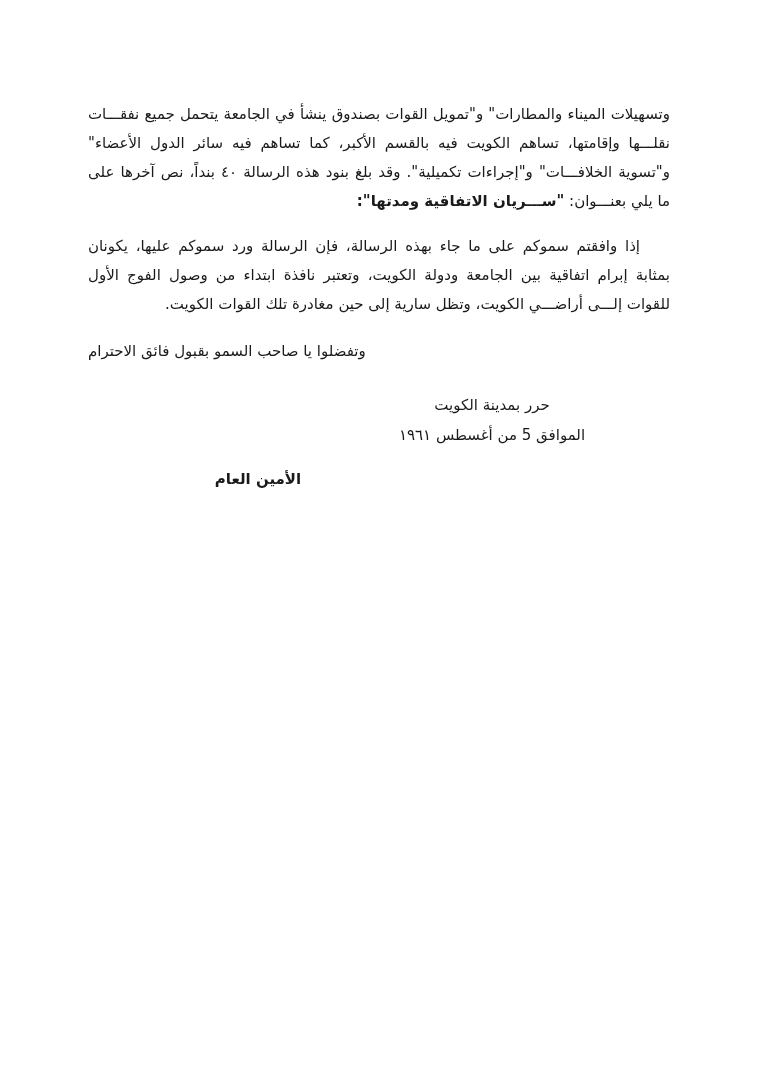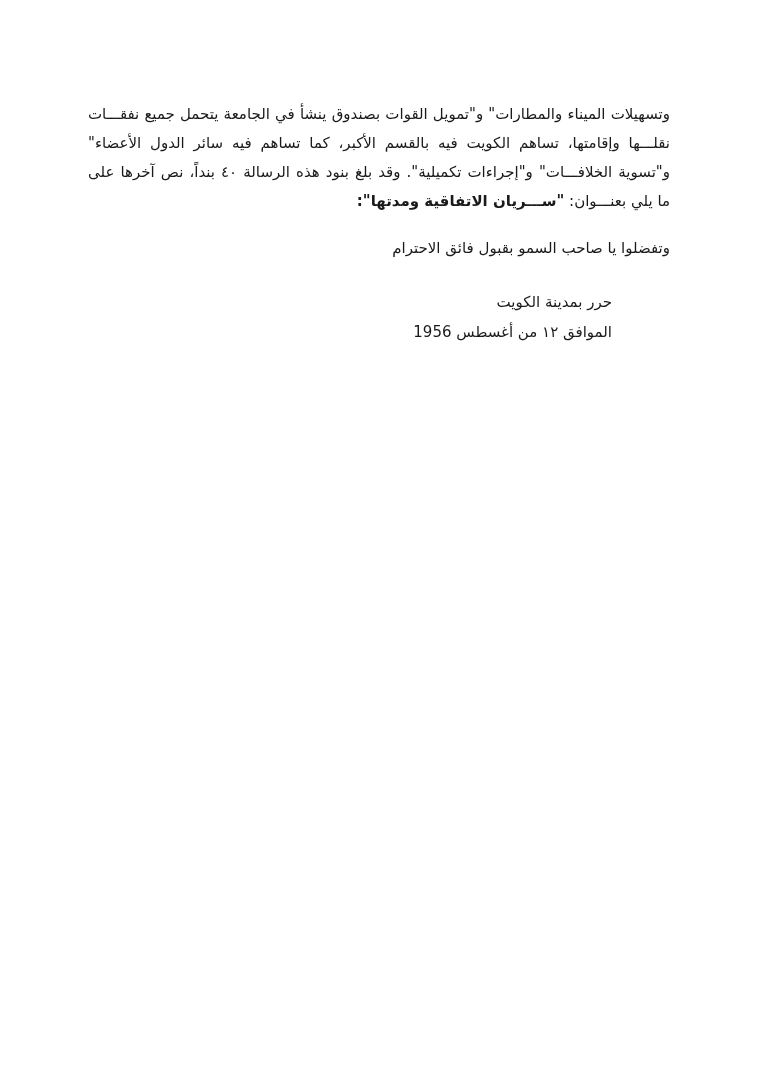--- a/index.html
+++ b/index.html
@@ -28,50 +28,53 @@
   }
   .para.second {
     margin-top: 16px;
     text-indent: 30px;
   }
   .bold {
     font-weight: bold;
   }
   .closing {
     margin: 18px 0 0 0;
-    text-align: right;
+    text-align: left;
   }
   .date-block {
     margin-top: 24px;
     margin-right: 58px;
     margin-left: auto;
     width: 240px;
+    text-align: center;
     line-height: 30px;
   }
   .signature-block {
     margin-top: 14px;
     margin-left: 85px;
     margin-right: auto;
     width: 170px;
     text-align: center;
     line-height: 30px;
     font-weight: bold;
   }
 </style>
 </head>
 <body>
 
 <div class="page">
 
   <p class="para"><span>وتسهيلات الميناء والمطارات" و"تمويل القوات بصندوق ينشأ في الجامعة يتحمل جميع نفقـــات نقلـــها وإقامتها، تساهم الكويت فيه بالقسم الأكبر، كما تساهم فيه سائر الدول الأعضاء" و"تسوية الخلافـــات" و"إجراءات تكميلية". وقد بلغ بنود هذه الرسالة ٤٠ بنداً، نص آخرها على ما يلي بعنـــوان: </span><span class="bold">"ســـريان الاتفاقية ومدتها":</span></p>
 
+  <p class="para second">إذا وافقتم سموكم على ما جاء بهذه الرسالة، فإن الرسالة ورد سموكم عليها، يكونان بمثابة إبرام اتفاقية بين الجامعة ودولة الكويت، وتعتبر نافذة ابتداء من وصول الفوج الأول للقوات إلـــى أراضـــي الكويت، وتظل سارية إلى حين مغادرة تلك القوات الكويت.</p>
 
   <p class="closing">وتفضلوا يا صاحب السمو بقبول فائق الاحترام</p>
 
   <div class="date-block">
     <div>حرر بمدينة الكويت</div>
-    <div>الموافق ١٢ من أغسطس 1956</div>
+    <div>الموافق 5 من أغسطس ١٩٦١</div>
   </div>
 
   <div class="signature-block">
+    <div>الأمين العام</div>
   </div>
 
 </div>
 
 </body></html>

